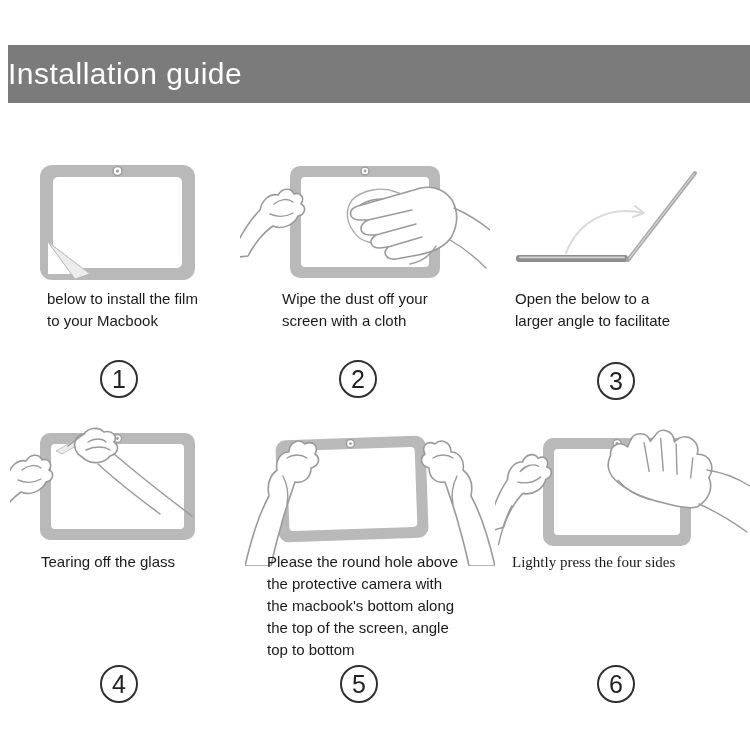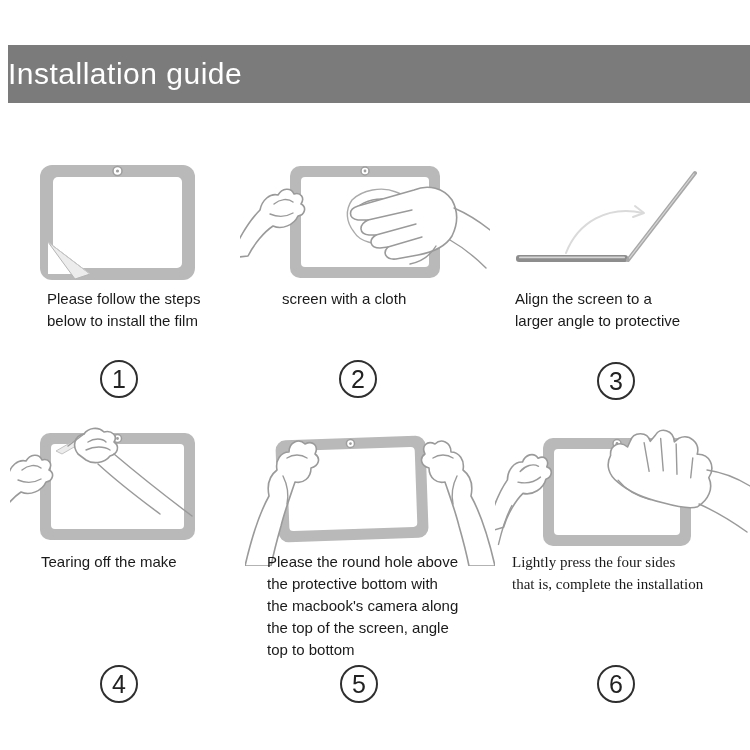--- a/index.html
+++ b/index.html
@@ -178,43 +178,43 @@
         <path class="hline" d="M178,24 L182,54"></path>
         <path class="hline" d="M196,36 L196,56"></path>
         <path class="hline" d="M124,66 C132,74 144,80 158,82"></path>
       </g>
       <path class="hline" d="M212,52 C226,54 242,60 255,68"></path>
       <path class="hline" d="M204,86 C222,94 238,104 252,114"></path>
     </svg>
   </div>
 
   <div class="cap cap1">
-    <div>Please follow the steps</div>
     <div>below to install the film</div>
+    <div>to your Macbook</div>
   </div>
   <div class="cap cap2">
+    <div>Wipe the dust off your</div>
     <div>screen with a cloth</div>
   </div>
   <div class="cap cap3">
-    <div>Align the screen to a</div>
-    <div>larger angle to protective</div>
+    <div>Open the below to a</div>
+    <div>larger angle to facilitate</div>
   </div>
   <div class="cap cap4">
-    <div>Tearing off the make</div>
+    <div>Tearing off the glass</div>
   </div>
   <div class="cap cap5">
     <div>Please the round hole above</div>
-    <div>the protective bottom with</div>
-    <div>the macbook's camera along</div>
+    <div>the protective camera with</div>
+    <div>the macbook's bottom along</div>
     <div>the top of the screen, angle</div>
     <div>top to bottom</div>
   </div>
   <div class="cap cap6">
     <div>Lightly press the four sides</div>
-    <div>that is, complete the installation</div>
   </div>
 
   <div class="numcircle num1">
       <span>1</span>
     </div>
   <div class="numcircle num2">
       <span>2</span>
     </div>
   <div class="numcircle num3">
       <span>3</span>

